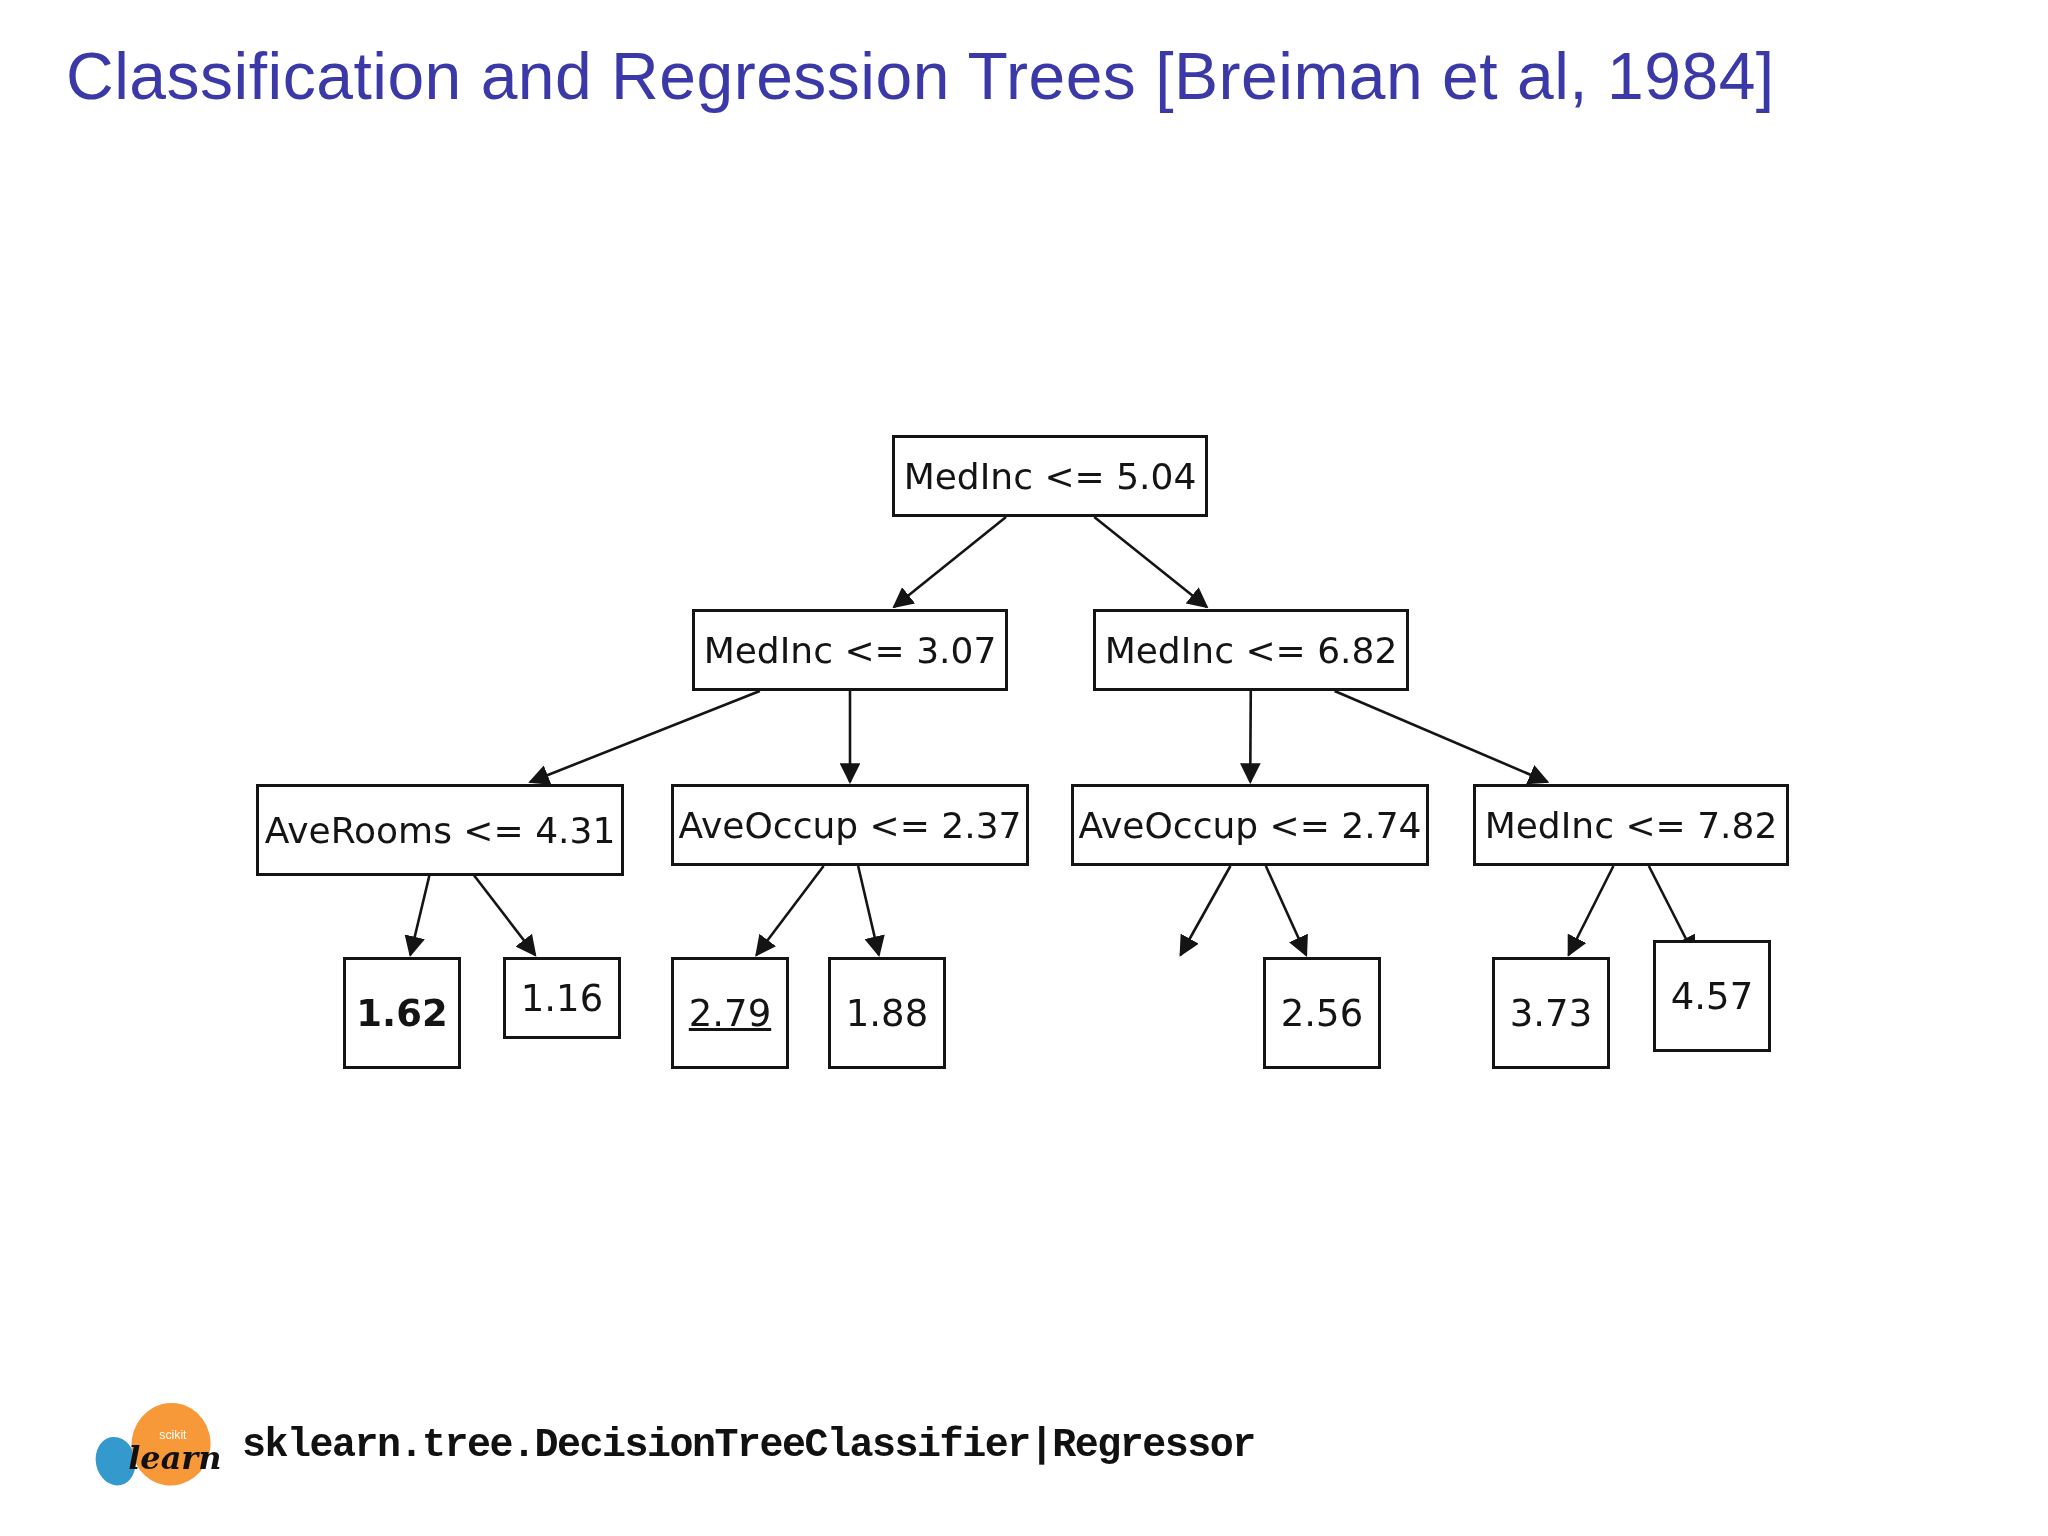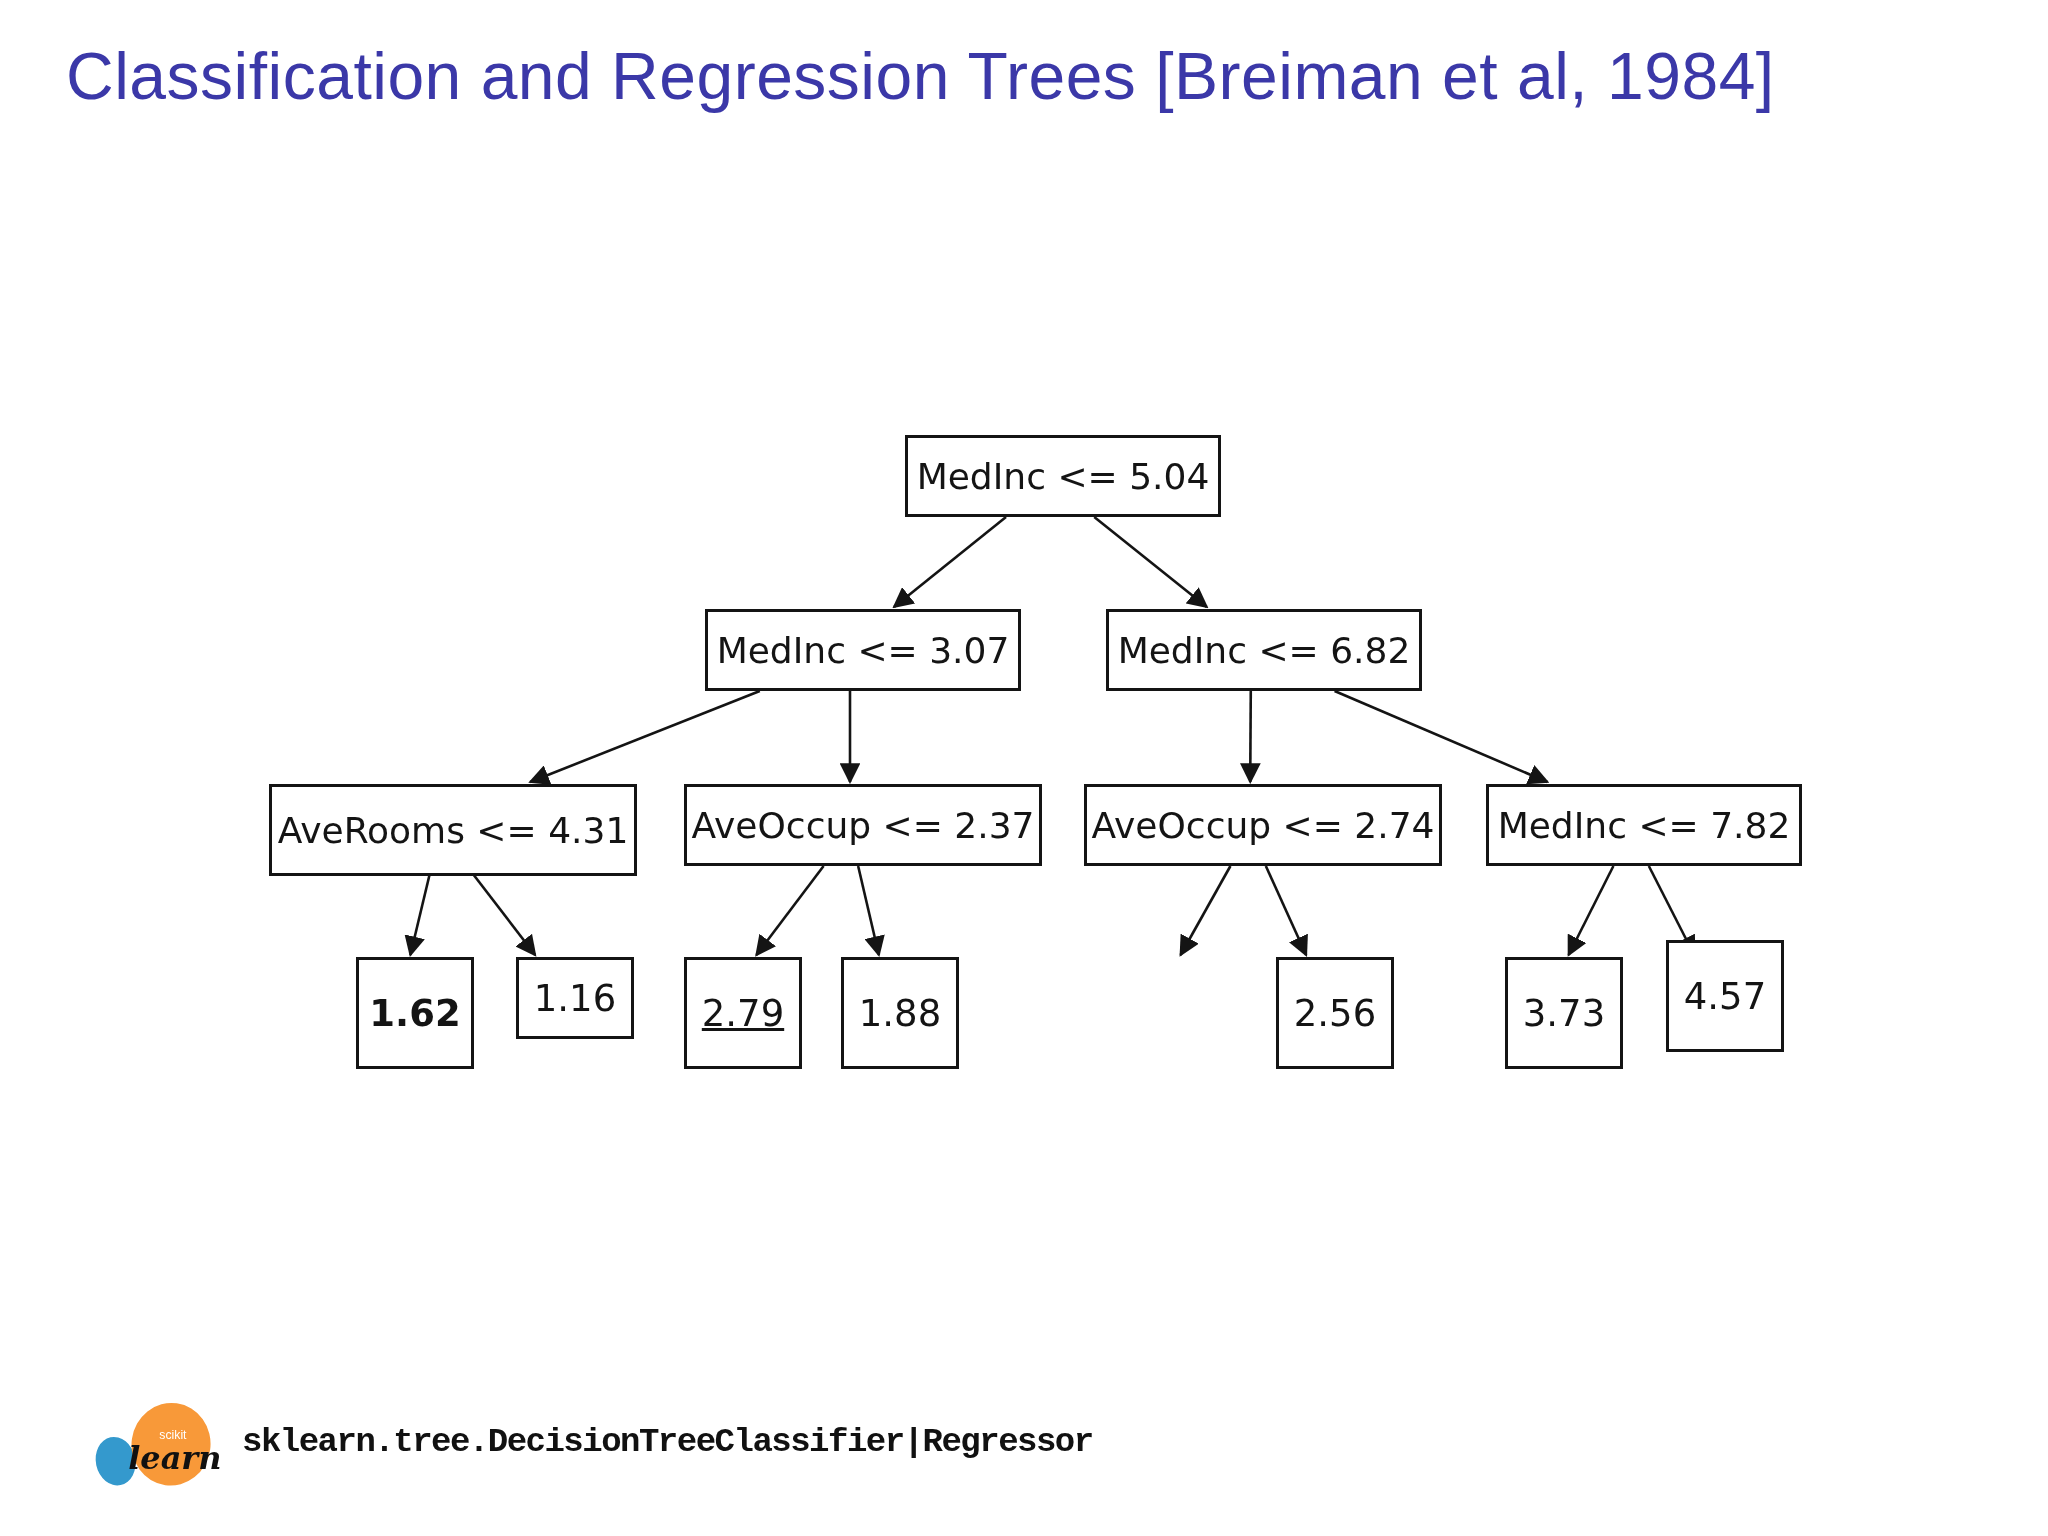--- a/index.html
+++ b/index.html
@@ -36,21 +36,20 @@
     box-sizing: border-box;
     border: 3px solid #141414;
     background: #ffffff;
     display: flex;
     align-items: center;
     justify-content: center;
     font-family: "DejaVu Sans", sans-serif;
     font-size: 36px;
     color: #141414;
     white-space: nowrap;
-    margin-left: 13px;
   }
   .tree-node.leaf {
     font-size: 37px;
     align-items: center;
   }
   #footer {
     position: absolute;
     left: 0;
     top: 1395px;
     width: 2048px;
@@ -62,21 +61,21 @@
     top: 6px;
     width: 140px;
     height: 94px;
   }
   #code-label {
     position: absolute;
     left: 242px;
     top: 28px;
     font-family: "Liberation Mono", monospace;
     font-weight: bold;
-    font-size: 34px;
+    font-size: 40px;
     letter-spacing: -1.5px;
     color: #111111;
     white-space: nowrap;
   }
 </style>
 </head>
 <body>
 
 <div id="slide" style="background: rgb(255, 255, 255); border-radius: 31px;">
 

